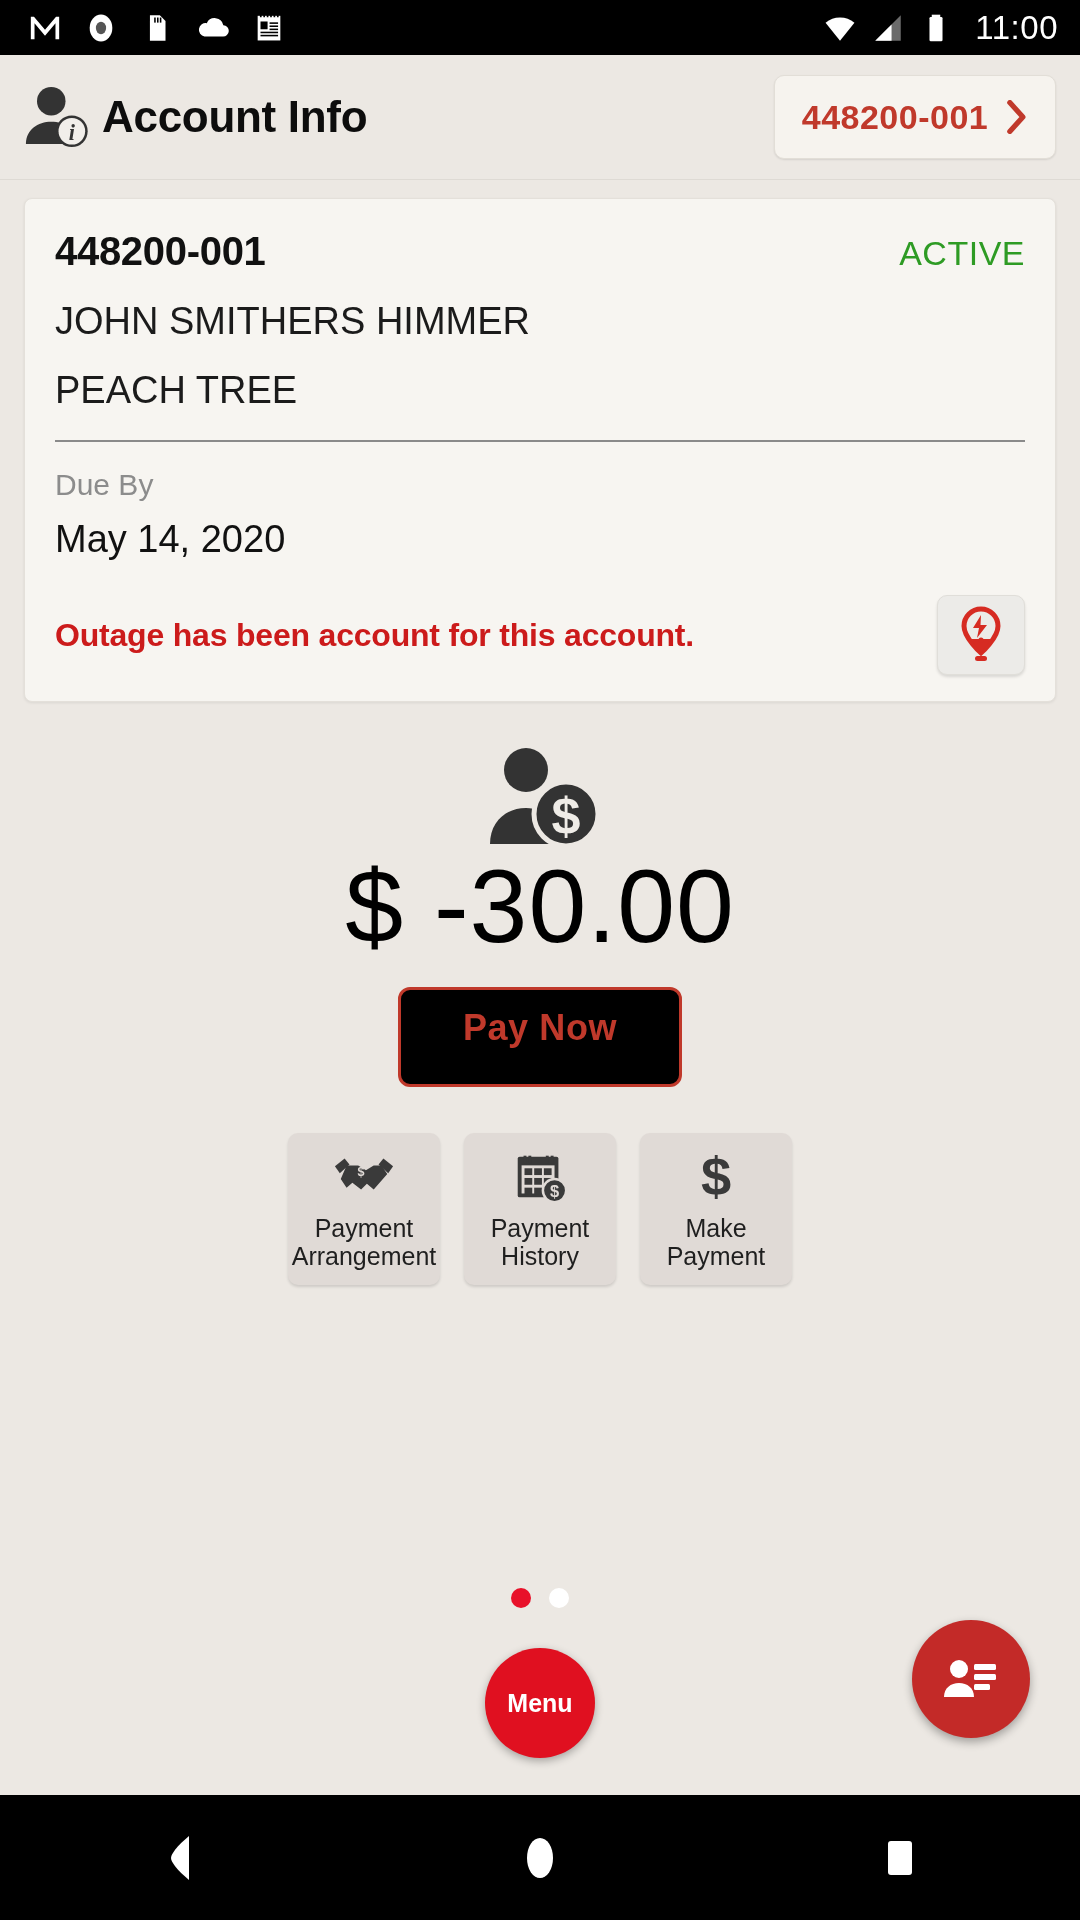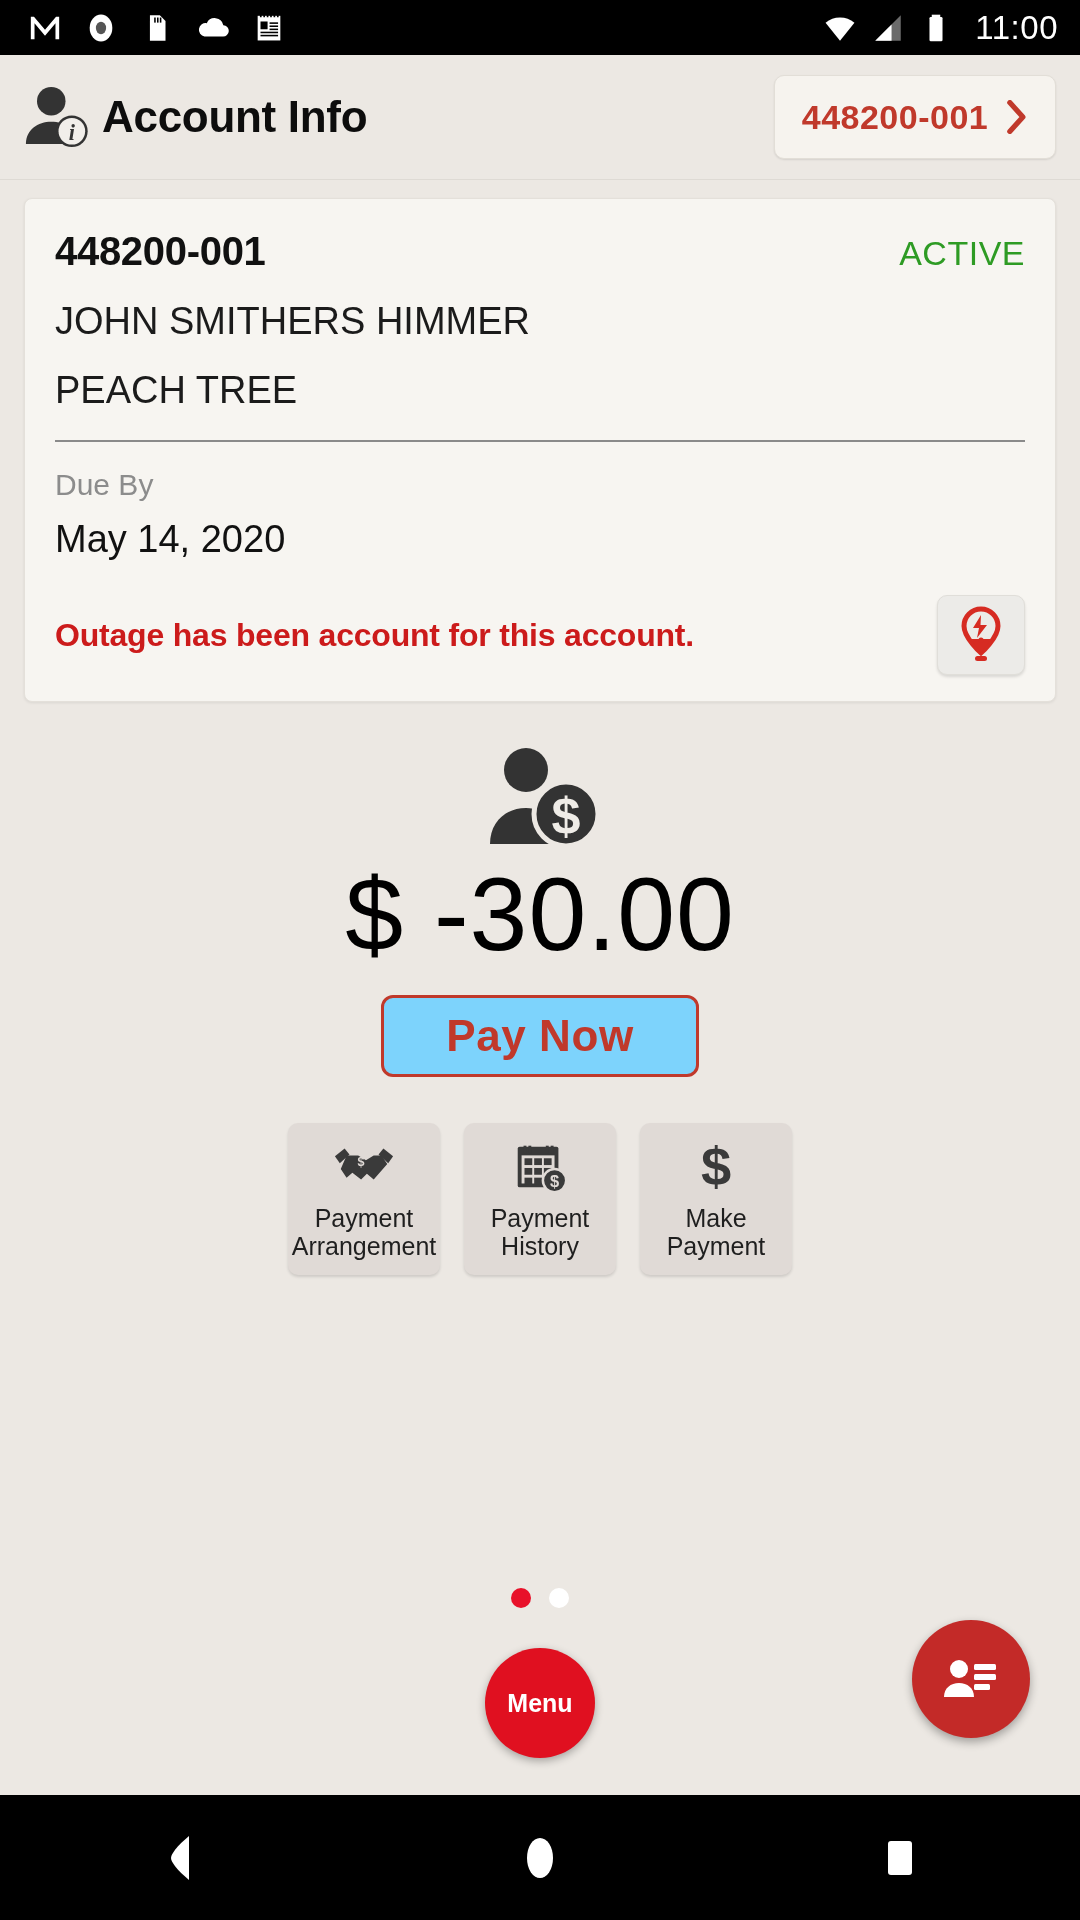--- a/index.html
+++ b/index.html
@@ -75,27 +75,27 @@
     display:flex; align-items:center; justify-content:center;
     box-shadow:0 2px 3px rgba(0,0,0,.12);
     flex:0 0 auto;
   }
 
   
   .balance-wrap{ text-align:center; margin-top:42px; }
   .balance-icon{ width:128px; height:104px; display:inline-block; }
   .balance-amount{
     font-size:104px; font-weight:300; color:#000;
-    letter-spacing:1px; margin-top:8px; line-height:1.05;
+    letter-spacing:1px; margin-top:0; line-height:1.05;
   }
   .pay-now{
     display:inline-block; margin-top:26px;
-    background:#7dd3fc; border:3px solid #c0392b; border-radius:12px;
-    padding:0 62px; height:82px; line-height:76px;
-    font-size:44px; font-weight:bold; color:#c0392b; letter-spacing:.6px;
+    background:#000000; border:3px solid #c0392b; border-radius:12px;
+    padding:0 62px; height:100px; line-height:76px;
+    font-size:36px; font-weight:bold; color:#c0392b; letter-spacing:.6px;
   }
 
   
   .tiles{
     display:flex; justify-content:center; gap:24px; margin-top:46px;
   }
   .tile{
     width:152px; height:152px;
     background:#e0dad6; border-radius:10px;
     display:flex; flex-direction:column; align-items:center; justify-content:center;

